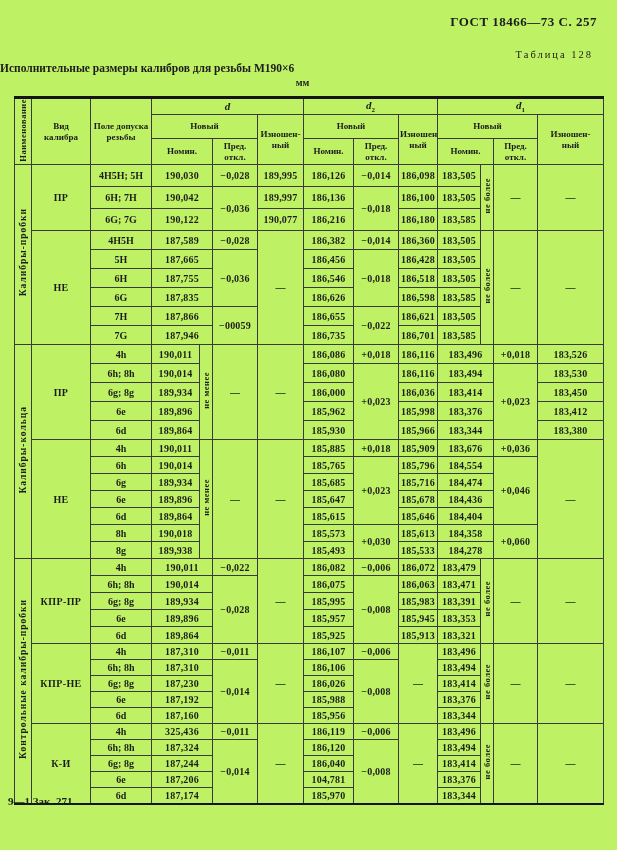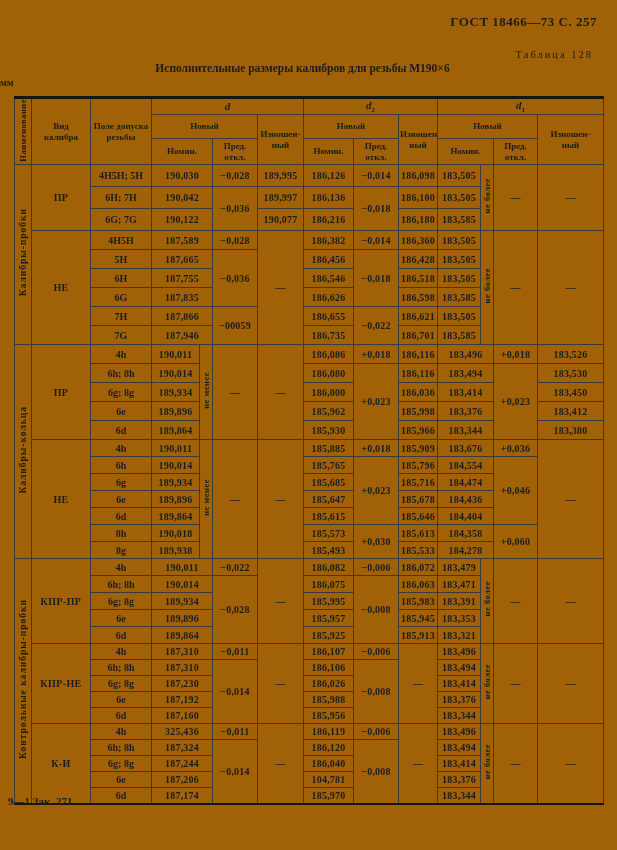--- a/index.html
+++ b/index.html
@@ -1,21 +1,21 @@
 <!DOCTYPE html>
 <html><head>
 <meta charset="utf-8">
 <style>
   html,body{margin:0;padding:0;background:#e8e8e6;}
-  .page{position:relative;width:617px;height:850px;background:#a16207;
+  .page{position:relative;width:617px;height:850px;background:#bef264;
         font-family:"Liberation Serif","DejaVu Serif",serif;color:#1c1c1c;overflow:hidden;}
   .gost{position:absolute;top:14px;right:20px;font-weight:bold;font-size:13px;letter-spacing:.5px;}
   .tbl-label{position:absolute;top:49px;right:24px;font-size:10.5px;letter-spacing:2px;}
-  .title{position:absolute;top:62px;left:0;width:605px;text-align:center;font-weight:bold;font-size:11.5px;}
-  .unit{position:absolute;top:77px;left:0;width:605px;text-align:left;font-weight:bold;font-size:10px;}
+  .title{position:absolute;top:62px;left:0;width:605px;font-weight:bold;font-size:11.5px;}
+  .unit{position:absolute;top:77px;left:0;width:605px;text-align:center;font-weight:bold;font-size:10px;}
   .footer{position:absolute;top:795px;left:8px;font-size:11px;font-weight:bold;text-align:center;}
 
   table.main{position:absolute;left:14px;top:96px;width:589px;border-collapse:collapse;
              table-layout:fixed;border-top:3px solid #151515;border-bottom:2px solid #151515;}
   td,th{border:1px solid #3a3a3a;padding:0 1px;text-align:center;vertical-align:middle;overflow:hidden;}
   thead th{font-size:9px;font-weight:bold;line-height:1.15;}
   thead tr.ha{height:14px;} thead tr.hb{height:15px;} thead tr.hc{height:26px;}
   .prewrap{white-space:pre-line;}
   .dh{font-style:italic;font-size:11px;}
   .dh sub{font-size:7px;font-style:normal;}

